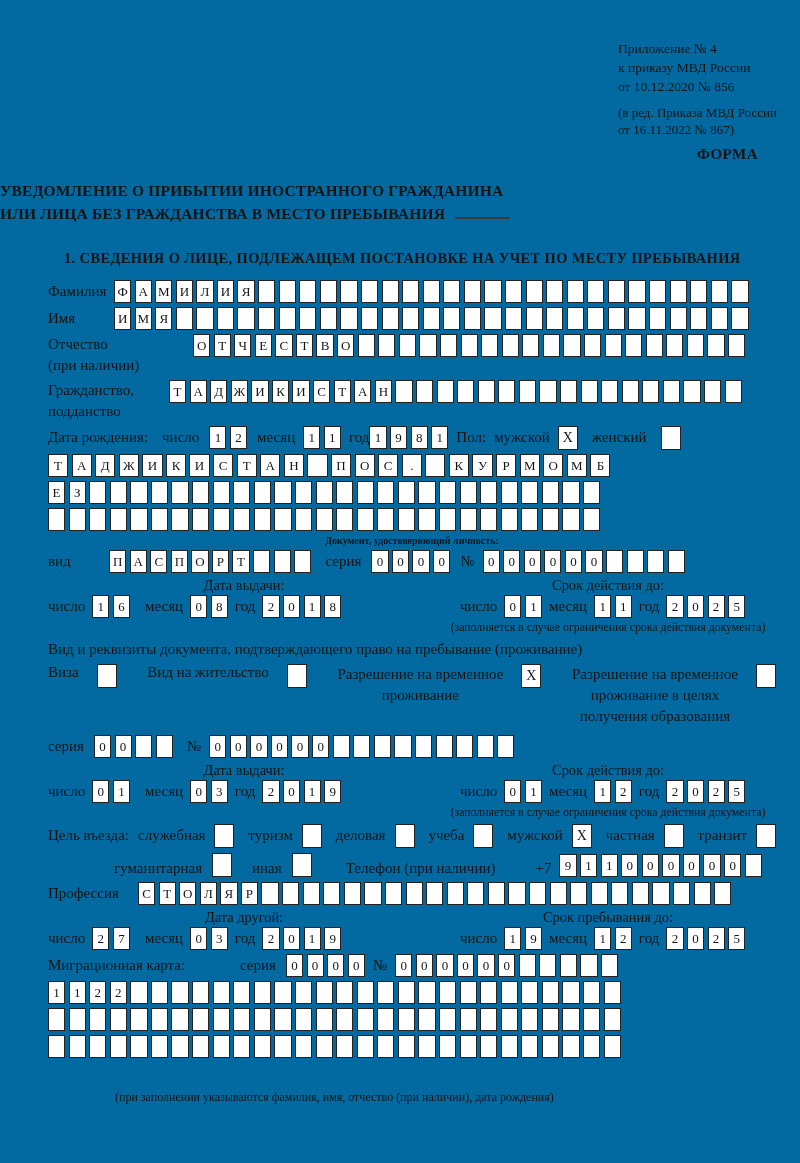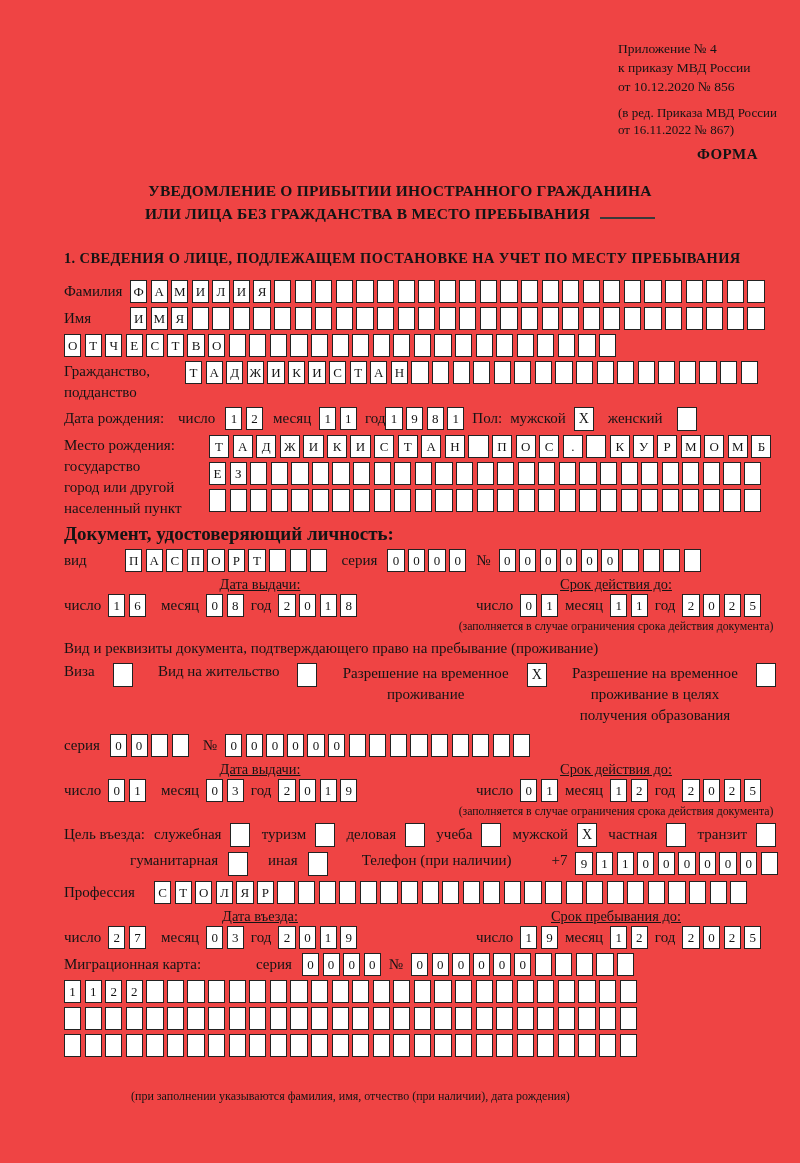--- a/index.html
+++ b/index.html
@@ -1,29 +1,29 @@
 <!DOCTYPE html>
 <html><head>
 <meta charset="utf-8">
 <style>
   * { box-sizing: border-box; }
   html,body { margin:0; padding:0; background:#ffffff; }
   .page {
     width:800px; height:1163px; position:relative; overflow:hidden;
-    background:#ef4444; color:#141414;
+    background:#0369a1; color:#141414;
     font-family:"Liberation Serif","DejaVu Serif",serif;
     font-size:15px;
   }
   .top-right { position:absolute; left:618px; top:40px; font-size:13.5px; line-height:1.4; }
   .edition { margin-top:7px; font-size:13px; line-height:1.35; }
   .forma { position:absolute; top:146px; right:42px; font-weight:bold; font-size:15px; letter-spacing:0.5px; }
-  .title { padding-top:179px; text-align:center; font-weight:bold; font-size:15.5px; line-height:1.5; letter-spacing:0.2px; }
+  .title { padding-top:179px; font-weight:bold; font-size:15.5px; line-height:1.5; letter-spacing:0.2px; }
   .title-underline { display:inline-block; width:55px; height:13px; border-bottom:2.5px solid #3a3a3a; margin-left:10px; }
   .sec-head { margin:24px 26px 0 64px; font-weight:bold; font-size:14.4px; letter-spacing:0.4px; white-space:nowrap; }
-  .body { margin:13px 24px 0 64px; }
+  .body { margin:13px 24px 0 48px; }
 
   .frow { display:flex; align-items:center; margin-bottom:4px; }
   .frow.top { align-items:flex-start; }
   .lbl { white-space:nowrap; }
   .lblblock { flex:none; }
   .lblblock div, .lline2 { line-height:21px; }
   .w66 { width:66px; flex:none; }
   .w120 { width:121px; flex:none; }
   .w145 { width:145px; flex:none; }
   .w190 { width:192px; flex:none; }
@@ -36,37 +36,37 @@
   }
   .cells.wide .cell { width:20.2px; }
   .cellcol { display:flex; flex-direction:column; row-gap:4px; }
   .cb {
     flex:none; width:20px; height:24px; border:1.7px solid #222;
     display:inline-flex; align-items:center; justify-content:center;
     font-size:14px; background:#fff;
   }
 
   .gap8 { margin-left:8px; } .gap10 { margin-left:10px; } .gap14 { margin-left:14px; } .gap20 { margin-left:20px; }
-  .center-bold { font-weight:bold; font-size:19px; margin:2px 0 4px; }
+  .center-bold { text-align:center; font-weight:bold; font-size:10px; margin:2px 0 4px; }
 
   .daterow { display:flex; margin-bottom:4px; }
   .datecol.left { width:392px; flex:none; }
   .datecol.right { flex:1; }
-  .dr-head { text-align:center; font-size:14.4px; line-height:1.15; margin-bottom:2px;text-decoration:underline; }
+  .dr-head { text-align:center; font-size:14.4px; line-height:1.15; margin-bottom:2px; }
   .dr-line { display:flex; align-items:center; column-gap:7px; }
   .dr-note { font-size:11.8px; line-height:1.15; text-align:center; margin-top:3px; white-space:nowrap; }
 
   .intro { line-height:21px; margin-bottom:4px; }
   .permitrow { display:flex; align-items:flex-start; justify-content:space-between; margin:2px 0 8px; }
   .permit-item { display:flex; align-items:flex-start; column-gap:18px; }
   .permit-item .multi { text-align:center; }
 
   .purposerow { display:flex; align-items:flex-end; justify-content:space-between; margin-bottom:5px; }
   .pgroup { display:flex; align-items:center; column-gap:9px; }
-  .purpose2 { display:flex; align-items:flex-start; margin-bottom:5px; padding-left:66px; }
+  .purpose2 { display:flex; align-items:flex-end; margin-bottom:5px; padding-left:66px; }
 
   .legal { display:flex; align-items:flex-start; }
   .legal-right { display:flex; flex-direction:column; }
   .legal-note { font-size:12px; margin-top:32px; text-align:center; white-space:nowrap; }
 </style>
 </head>
 <body>
 
 <div class="page">
 
@@ -161,20 +161,24 @@
           <span class="cell"></span>
           <span class="cell"></span>
           <span class="cell"></span>
           <span class="cell"></span>
           <span class="cell"></span>
           <span class="cell"></span>
         </span>
     </div>
 
     <div class="frow top">
+      <span class="lblblock w145">
+          <div class="lline2">Отчество</div>
+          <div class="lline2">(при наличии)</div>
+        </span>
       <span class="cells">
           <span class="cell">О</span>
           <span class="cell">Т</span>
           <span class="cell">Ч</span>
           <span class="cell">Е</span>
           <span class="cell">С</span>
           <span class="cell">Т</span>
           <span class="cell">В</span>
           <span class="cell">О</span>
           <span class="cell"></span>
@@ -256,26 +260,20 @@
           <span class="cell">1</span>
         </span>
       <span class="lbl gap8">Пол:</span>
       <span class="lbl gap8">мужской</span>
       <span class="cb gap8">X</span>
       <span class="lbl gap14">женский</span>
       <span class="cb gap14"></span>
     </div>
 
     <div class="frow top">
-      <span class="lblblock w145">
-          <div class="lline2">Место рождения:</div>
-          <div class="lline2">государство</div>
-          <div class="lline2">город или другой</div>
-          <div class="lline2">населенный пункт</div>
-        </span>
       <span class="cellcol">
         <span class="cells wide">
             <span class="cell">Т</span>
             <span class="cell">А</span>
             <span class="cell">Д</span>
             <span class="cell">Ж</span>
             <span class="cell">И</span>
             <span class="cell">К</span>
             <span class="cell">И</span>
             <span class="cell">С</span>
@@ -630,21 +628,21 @@
           <span class="cell"></span>
           <span class="cell"></span>
           <span class="cell"></span>
           <span class="cell"></span>
           <span class="cell"></span>
         </span>
     </div>
 
     <div class="daterow">
       <div class="datecol left">
-        <div class="dr-head">Дата въезда:</div>
+        <div class="dr-head">Дата другой:</div>
         <div class="dr-line">
           <span class="lbl">число</span>
           <span class="cells">
               <span class="cell">2</span>
               <span class="cell">7</span>
             </span>
           <span class="lbl gap8">месяц</span>
           <span class="cells">
               <span class="cell">0</span>
               <span class="cell">3</span>

